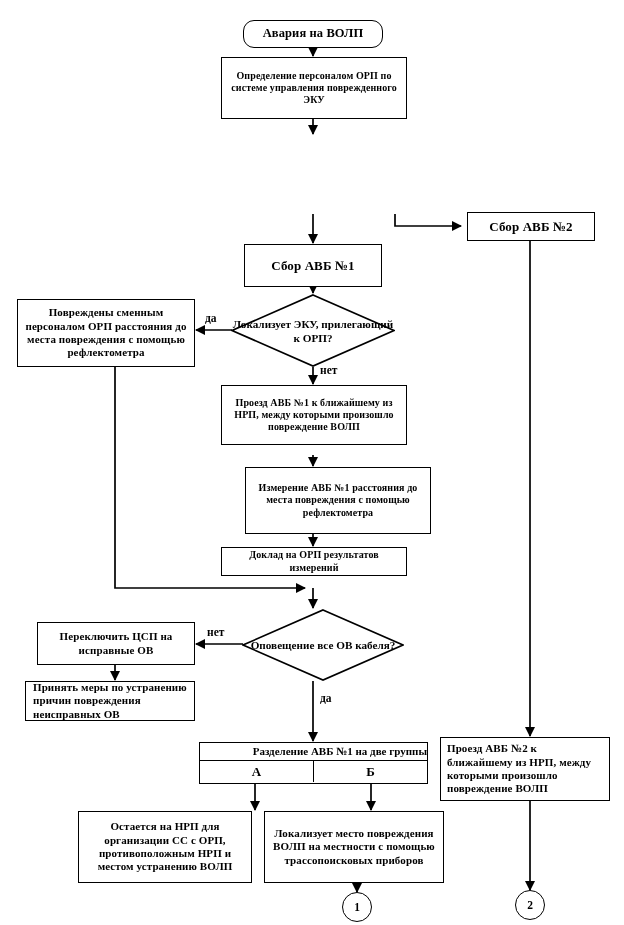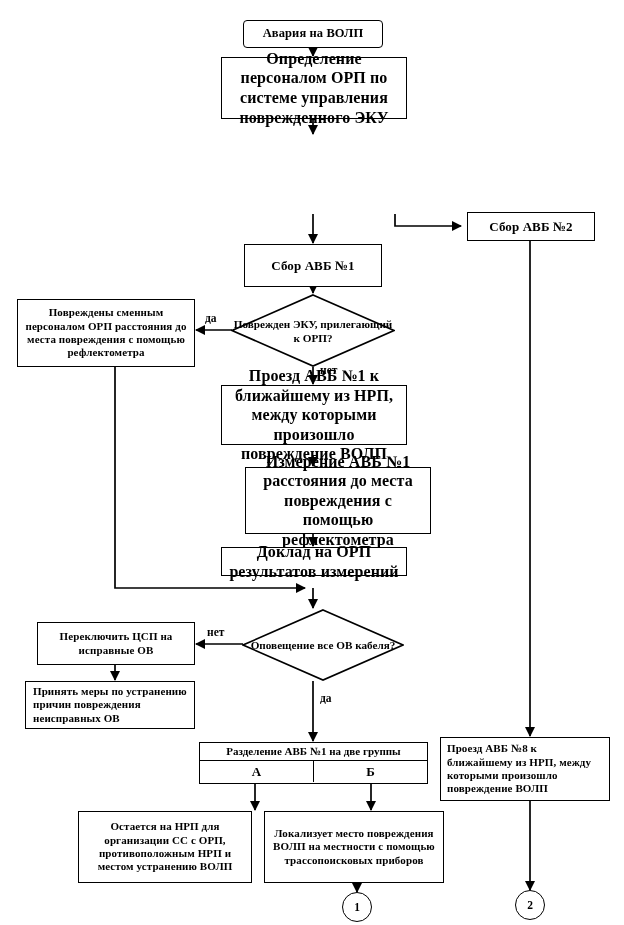--- a/index.html
+++ b/index.html
@@ -33,27 +33,27 @@
     align-items: center;
     justify-content: center;
     text-align: center;
     color: #000000;
     font-weight: bold;
     line-height: 1.22;
     padding: 2px 4px;
     letter-spacing: 0.1px;
   }
   .node.rounded {
-    border-radius: 4px;
+    border-radius: 11px;
   }
   .node.terminal {
     font-size: 12.5px;
   }
   .node.process {
-    font-size: 16px;
+    font-size: 10px;
     align-items: center;
   }
   .node.collect {
     font-size: 13px;
   }
   .node.left-narrow {
     font-size: 11px;
   }
   .diamond-wrap {
     position: absolute;
@@ -83,21 +83,21 @@
   }
   .split-box {
     position: absolute;
     box-sizing: border-box;
     border: 1.6px solid #000;
     background: #fff;
   }
   .split-head {
     box-sizing: border-box;
     border-bottom: 1.6px solid #000;
-    text-align: center;
+    text-align: right;
     font-size: 11px;
     font-weight: bold;
     line-height: 1.1;
     padding: 2px 0 3px;
     color: #000;
   }
   .split-cols {
     display: flex;
     height: 21px;
   }
@@ -196,21 +196,21 @@
   </div>
 
   <div class="node collect" style="left:467px; top:212px; width:128px; height:29px;">
     <span>Сбор АВБ №2</span>
   </div>
 
   <div class="diamond-wrap" style="left:231px; top:294px; width:164px; height:73px;">
     <svg width="164" height="73" viewBox="0 0 164 73">
       <polygon points="82,1 163,36.5 82,72 1,36.5" fill="#fff" stroke="#000" stroke-width="1.7"></polygon>
     </svg>
-    <div class="diamond-label">Поврежден ЭКУ, прилегающий к ОРП?</div>
+    <div class="diamond-label">Локализует ЭКУ, прилегающий к ОРП?</div>
   </div>
   <div class="edge-label" style="left:205px; top:312px;">
     <span>да</span>
   </div>
   <div class="edge-label" style="left:320px; top:364px;">
     <span>нет</span>
   </div>
 
   <div class="node left-narrow" style="left:17px; top:299px; width:178px; height:68px;">
     <span>Повреждены сменным персоналом ОРП расстояния до места повреждения с помощью рефлектометра</span>
@@ -238,21 +238,21 @@
     <span>нет</span>
   </div>
   <div class="edge-label" style="left:320px; top:692px;">
     <span>да</span>
   </div>
 
   <div class="node left-narrow" style="left:37px; top:622px; width:158px; height:43px;">
     <span>Переключить ЦСП на исправные ОВ</span>
   </div>
 
-  <div class="node left-narrow" style="left:25px; top:681px; width:170px; height:48px; justify-content:flex-start; text-align:left; padding-left:7px;">
+  <div class="node left-narrow" style="left:25px; top:681px; width:170px; height:40px; justify-content:flex-start; text-align:left; padding-left:7px;">
     <span>Принять меры по устранению причин повреждения неисправных ОВ</span>
   </div>
 
   <div class="split-box" style="left:199px; top:742px; width:229px; height:42px;">
     <div class="split-head">Разделение АВБ №1 на две группы</div>
     <div class="split-cols">
       <div class="split-cell">
         <span>А</span>
       </div>
       <div class="split-cell divider">
@@ -263,21 +263,21 @@
 
   <div class="node left-narrow" style="left:78px; top:811px; width:174px; height:72px;">
     <span>Остается на НРП для организации СС с ОРП, противоположным НРП и местом устранению ВОЛП</span>
   </div>
 
   <div class="node left-narrow" style="left:264px; top:811px; width:180px; height:72px;">
     <span>Локализует место повреждения ВОЛП на местности с помощью трассопоисковых приборов</span>
   </div>
 
   <div class="node left-narrow" style="left:440px; top:737px; width:170px; height:64px; justify-content:flex-start; text-align:left; padding-left:6px;">
-    <span>Проезд АВБ №8 к ближайшему из НРП, между которыми произошло повреждение ВОЛП</span>
+    <span>Проезд АВБ №2 к ближайшему из НРП, между которыми произошло повреждение ВОЛП</span>
   </div>
 
   <div class="conn-circle" style="left:342px; top:892px;">
     <span>1</span>
   </div>
 
   <div class="conn-circle" style="left:515px; top:890px;">
     <span>2</span>
   </div>
 

